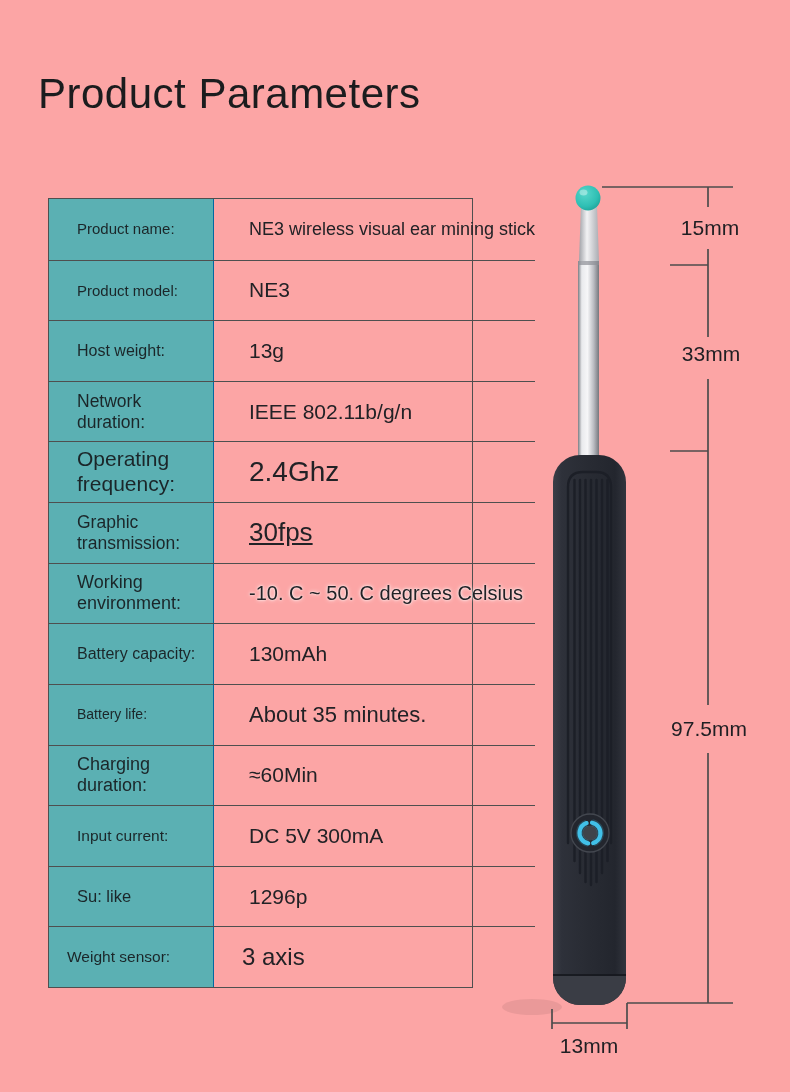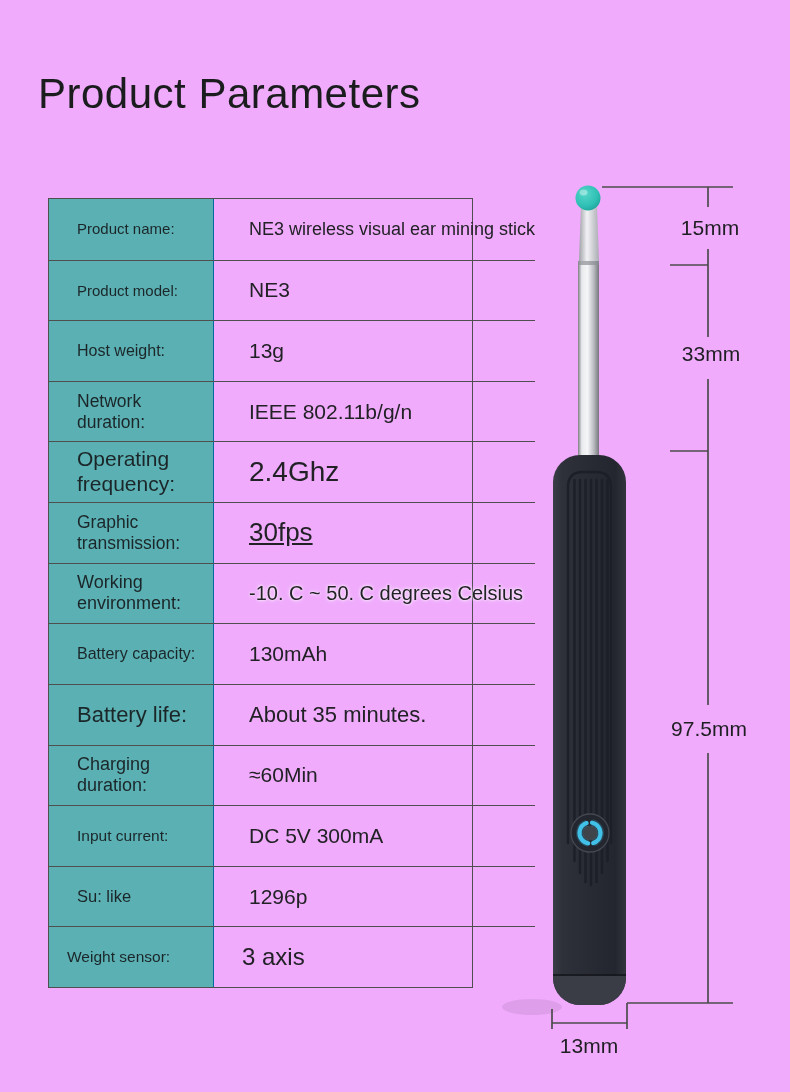--- a/index.html
+++ b/index.html
@@ -1,17 +1,17 @@
 <!DOCTYPE html>
 <html><head>
 <meta charset="utf-8">
 <style>
   html,body { margin:0; padding:0; background:#ffffff; }
   .page {
-    position:relative; width:790px; height:1092px; background:#f0abfc;
+    position:relative; width:790px; height:1092px; background:#fca5a5;
     font-family:"Liberation Sans", sans-serif; overflow:hidden;
   }
   .page-title {
     position:absolute; left:38px; top:70px; margin:0;
     font-size:42px; font-weight:500; color:#1b1c1e; letter-spacing:0.5px;
     white-space:nowrap;
   }
   
   .spec-table {
     position:absolute; left:48px; top:198px; width:425px; height:790px;
@@ -32,21 +32,21 @@
   }
   
   .r0 .lab{font-size:15px;}  .r0 .val{font-size:18px;}
   .r1 .lab{font-size:15px;}  .r1 .val{font-size:21px;}
   .r2 .lab{font-size:16px;}  .r2 .val{font-size:21px;}
   .r3 .lab{font-size:17.5px;}.r3 .val{font-size:21px;}
   .r4 .lab{font-size:21px;}.r4 .val{font-size:28px;}
   .r5 .lab{font-size:17.5px;}.r5 .val{font-size:26px;text-decoration:underline;}
   .r6 .lab{font-size:18px;}  .r6 .val{font-size:20px; text-shadow:0 0 4px rgba(255,255,255,0.95), 0 0 2px rgba(255,255,255,0.95);}
   .r7 .lab{font-size:16px;}.r7 .val{font-size:21px;}
-  .r8 .lab{font-size:22px;align-items:center;}.r8 .val{font-size:22px; font-weight:500;}
+  .r8 .lab{font-size:14px;align-items:center;}.r8 .val{font-size:22px; font-weight:500;}
   .r9 .lab{font-size:18px;}  .r9 .val{font-size:21px;}
   .r10 .lab{font-size:15.5px;}.r10 .val{font-size:21px;}
   .r11 .lab{font-size:16.5px;}.r11 .val{font-size:21px;}
   .r12 .lab{font-size:15.5px; padding-left:18px;} .r12 .val{font-size:24px; font-weight:500; padding-left:28px;}
   .labtxt { max-width:125px; }
   
   .device-svg { position:absolute; left:490px; top:175px; z-index:1; }
   .dimtext {
     font-family:"Liberation Sans", sans-serif; font-size:21px; fill:#1f1f23;
   }

